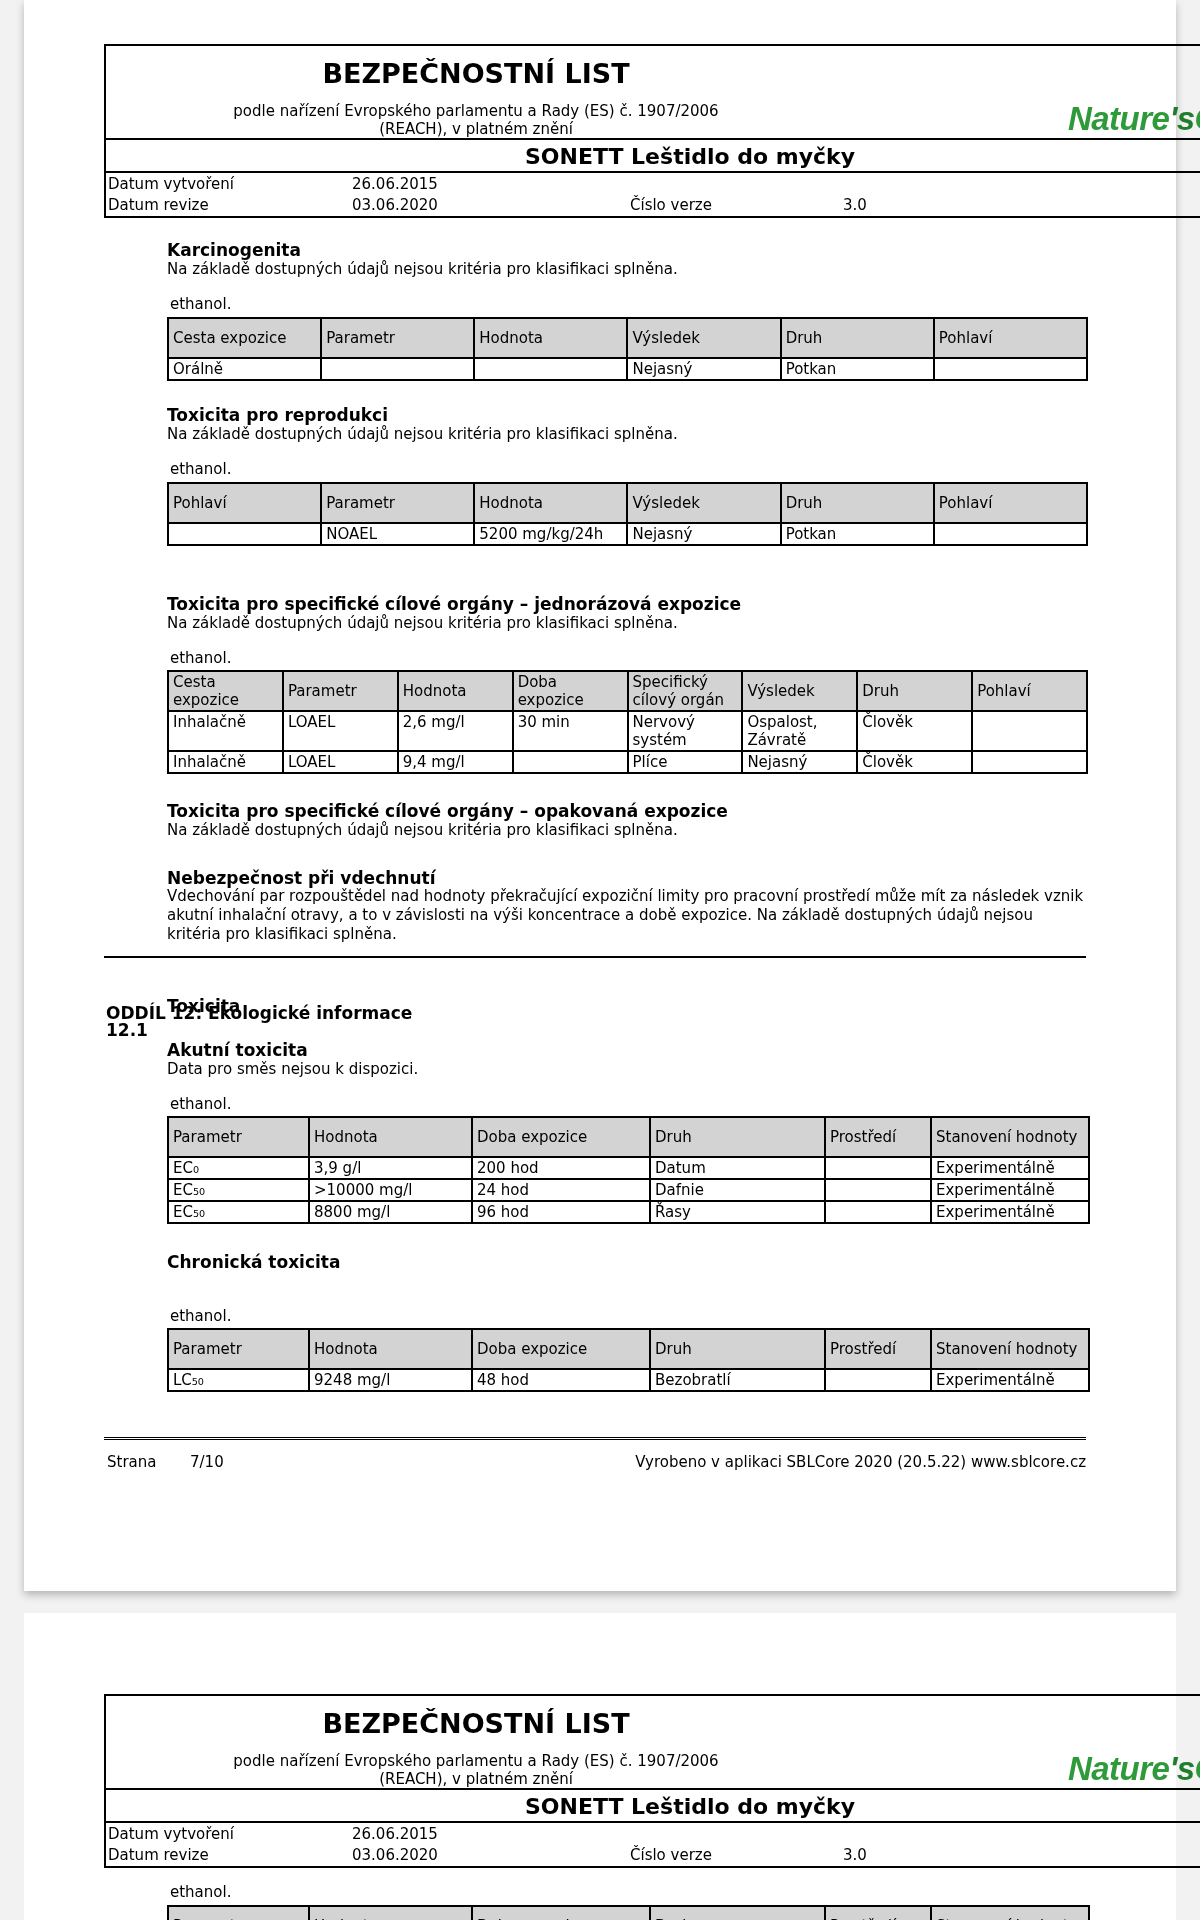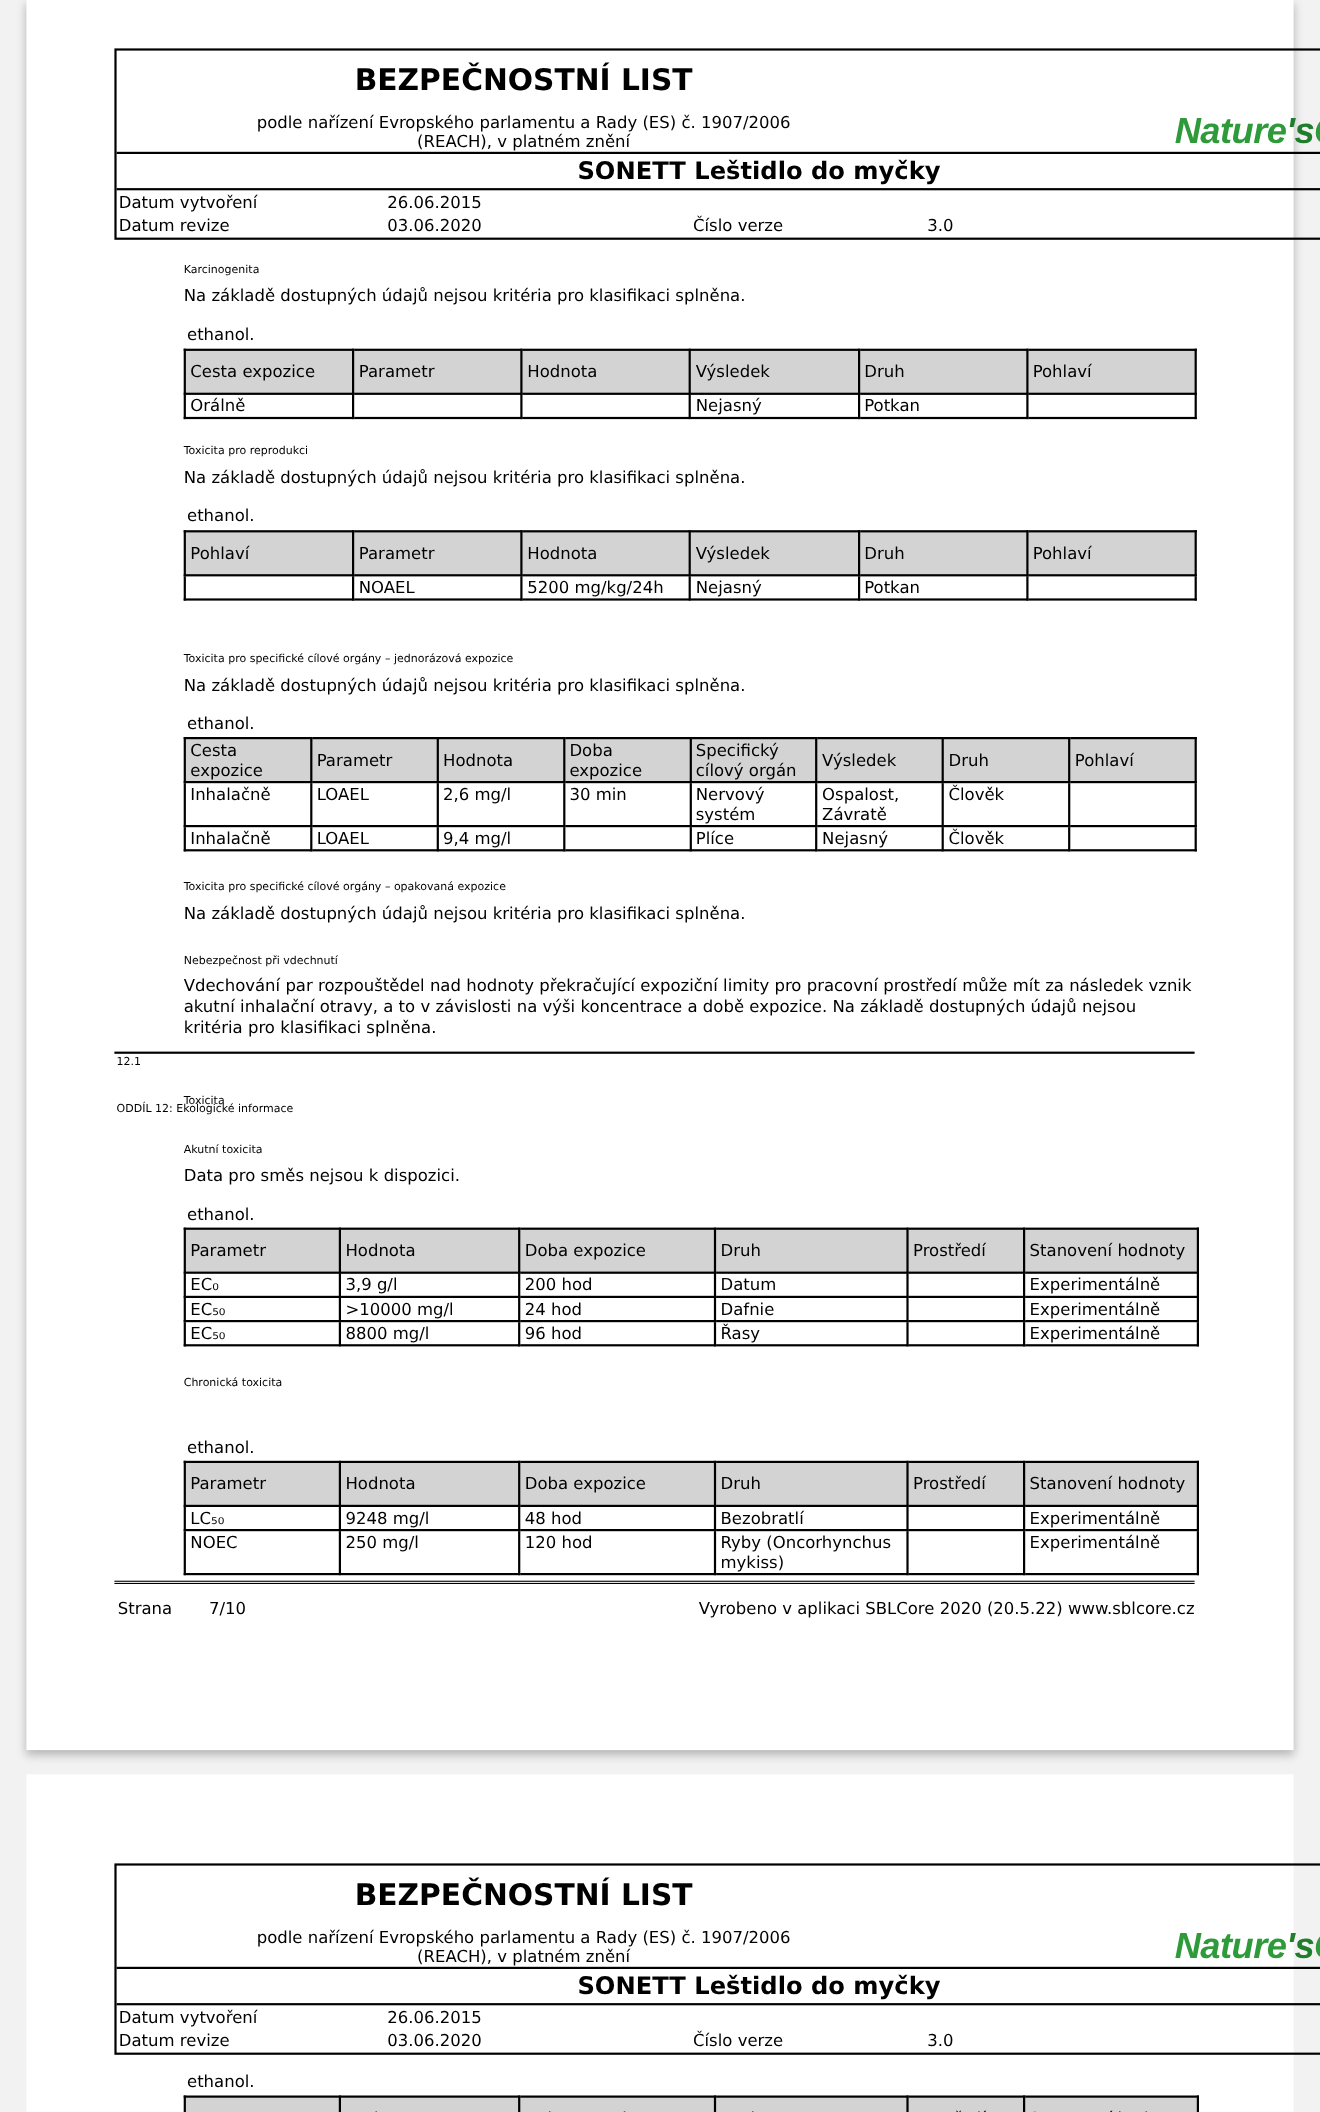--- a/index.html
+++ b/index.html
@@ -10,21 +10,21 @@
   #page2 { top:1613px; height:400px; }
   .hdr { position:absolute; left:80px; width:1172px; border:2px solid #000; box-sizing:border-box; }
   .hdr .title { position:absolute; left:0; width:740px; text-align:center; font-weight:bold; font-size:27px; }
   .hdr .reg { position:absolute; left:0; width:740px; text-align:center; font-size:15px; line-height:18px; }
   .hdr .logo { position:absolute; right:8px; font-style:italic; font-weight:bold; font-size:33px; color:#2e9a3a;
                font-family:"Liberation Sans Narrow","Liberation Sans", sans-serif; letter-spacing:-0.5px;margin-top:40px; }
   .hdr .logo .s { color:#1f7d2c; }
   .hdr .div { position:absolute; left:0; right:0; border-top:2px solid #000; }
   .hdr .product { position:absolute; left:0; right:0; text-align:center; font-weight:bold; font-size:22px; }
   .hdr .meta { position:absolute; font-size:15px; }
-  .sec-h { position:absolute; left:143px; font-weight:normal; font-size:10px; }
+  .sec-h { position:absolute; left:143px; font-weight:bold; font-size:17px; }
   .txt { position:absolute; left:143px; font-size:15px; line-height:19px; }
   .sub { position:absolute; left:146px; font-size:15px; }
   table.t { position:absolute; left:143px; width:921px; border-collapse:collapse; font-size:15px; table-layout:fixed; }
   table.t th, table.t td { border:2px solid #000; padding:1px 4px; text-align:left; vertical-align:top; font-weight:normal; line-height:18px; }
   table.t th { background:#d3d3d3; vertical-align:middle; height:36px; }
   .rule { position:absolute; left:80px; width:982px; border-top:2px solid #000; }
   .foot { position:absolute; font-size:15px; }
 </style>
 </head>
 <body>
@@ -141,21 +141,21 @@
 
   <div class="sec-h" style="top:801px;">Toxicita pro specifické cílové orgány – opakovaná expozice</div>
   <div class="txt" style="top:821px;">Na základě dostupných údajů nejsou kritéria pro klasifikaci splněna.</div>
 
   <div class="sec-h" style="top:868px;">Nebezpečnost při vdechnutí</div>
   <div class="txt" style="top:887px;width:920px;">Vdechování par rozpouštědel nad hodnoty překračující expoziční limity pro pracovní prostředí může mít za následek vznik akutní inhalační otravy, a to v závislosti na výši koncentrace a době expozice.  Na základě dostupných údajů nejsou kritéria pro klasifikaci splněna.</div>
 
   <div class="rule" style="top:956px;"></div>
 
   <div class="sec-h" style="top:975px;left:82px;margin-top:28px;">ODDÍL 12: Ekologické informace</div>
-  <div class="sec-h" style="top:960px;left:82px;">12.1</div>
+  <div class="sec-h" style="top:1020px;left:82px;">12.1</div>
   <div class="sec-h" style="top:996px;">Toxicita</div>
 
   <div class="sec-h" style="top:1040px;">Akutní toxicita</div>
   <div class="txt" style="top:1060px;">Data pro směs nejsou k dispozici.</div>
   <div class="sub" style="top:1095px;">ethanol.</div>
   <table class="t" style="top:1116px;">
       <colgroup>
         <col style="width: 141px;">
         <col style="width: 163px;">
         <col style="width: 178px;">
@@ -221,28 +221,20 @@
           <th>Prostředí</th>
           <th>Stanovení hodnoty</th>
         </tr>
       </thead>
       <tbody>
         <tr>
           <td>LC₅₀</td>
           <td>9248 mg/l</td>
           <td>48 hod</td>
           <td>Bezobratlí</td>
-          <td>&nbsp;</td>
-          <td>Experimentálně</td>
-        </tr>
-        <tr>
-          <td>NOEC</td>
-          <td>250 mg/l</td>
-          <td>120 hod</td>
-          <td>Ryby (Oncorhynchus mykiss)</td>
           <td>&nbsp;</td>
           <td>Experimentálně</td>
         </tr>
       </tbody>
     </table>
 
   <div class="rule" style="top:1437px;border-top:1px solid #000;border-bottom:1px solid #000;height:1px;"></div>
   <div class="foot" style="left:83px;top:1453px;">Strana</div>
   <div class="foot" style="left:166px;top:1453px;">7/10</div>
   <div class="foot" style="right:90px;top:1453px;">Vyrobeno v aplikaci SBLCore 2020 (20.5.22) www.sblcore.cz</div>

